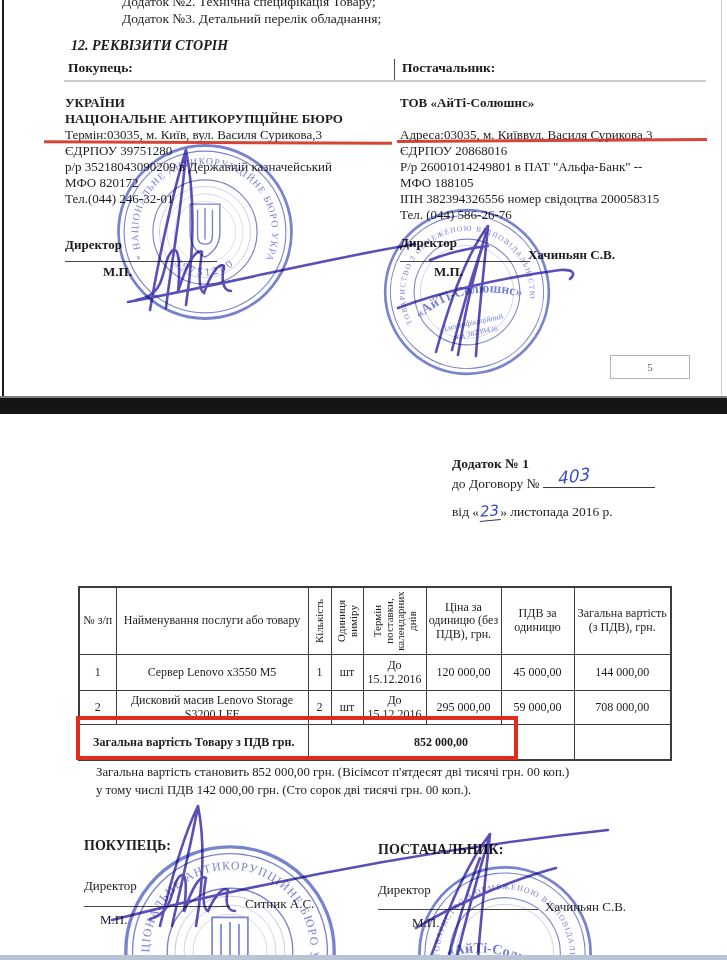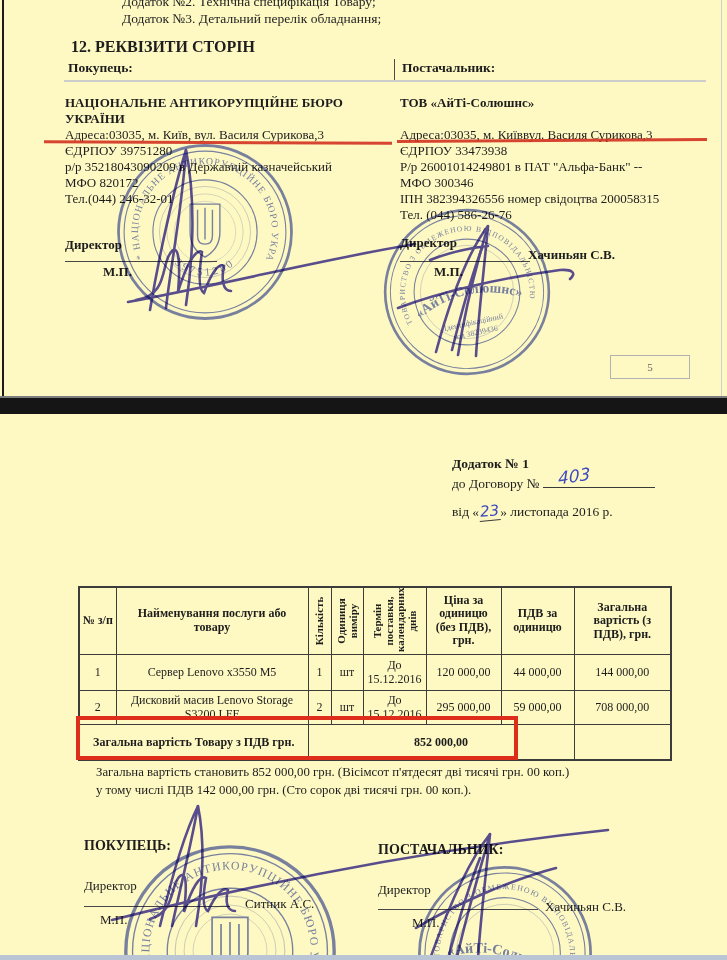--- a/index.html
+++ b/index.html
@@ -1,48 +1,48 @@
 <!DOCTYPE html>
 <html><head>
 <meta charset="utf-8">
 <style>
   html,body{margin:0;padding:0;background:#0d0d0d;}
   #canvas{position:relative;width:727px;height:960px;overflow:hidden;
           font-family:"Liberation Serif","DejaVu Serif",serif;color:#1d1d1d;background:#0d0d0d;}
-  .page{position:absolute;left:0;width:727px;background:#fef9c3;overflow:hidden;}
+  .page{position:absolute;left:0;width:727px;background:#ffffff;overflow:hidden;}
   #page1{top:0;height:396px;}
   #sep{position:absolute;top:396px;left:0;width:727px;height:18px;background:#151515;border-top:2px solid #7d7d7d;box-sizing:border-box;}
   #page2{top:414px;height:541px;}
   #bottomstrip{position:absolute;top:955px;left:0;width:727px;height:5px;background:#b9c4d4;}
   .abs{position:absolute;}
   .b{font-weight:bold;}
   .line13{font-size:13px;line-height:16px;}
   .edgeL{left:2px;top:0;width:2px;height:100%;background:#1b1b1b;}
   .edgeR{left:721px;top:0;width:1px;height:100%;background:#cfcfcf;}
   .intro{font-size:13.5px;color:#222;}
-  .secTitle{font-size:16px;}
+  .secTitle{font-size:14px;font-style:italic;}
   .partiesRow{left:64px;top:59px;width:642px;height:21px;border-bottom:2px solid #cdcdcd;font-size:13.5px;}
   .pdivider{position:absolute;left:330px;top:0;width:1px;height:21px;background:#4c4c4c;}
   .colblock div{white-space:nowrap;}
   .sigline{border-bottom:1.3px solid #474747;height:0;}
   .redline{background:#d3301f;height:3px;z-index:6;opacity:.9;}
   .stamp{position:absolute;mix-blend-mode:multiply;opacity:.82;}
   .sigsvg{position:absolute;left:0;top:0;mix-blend-mode:multiply;pointer-events:none;z-index:7;}
   .pageno{left:610px;top:355px;width:78px;height:22px;border:1px solid #b2b2b2;font-size:11px;color:#666;text-align:center;line-height:22px;}
   .hw{color:#3f4cc0;font-family:"DejaVu Sans",sans-serif;font-style:italic;}
   .apx{font-size:13.5px;}
   .apxline{position:relative;}
   .apxu{display:inline-block;width:112px;border-bottom:1px solid #3a3a3a;height:13px;}
   .hw403{position:absolute;left:106px;top:-8px;font-size:17px;transform:rotate(-9deg) skewX(-8deg);}
   .hw23{display:inline-block;font-size:15px;border-bottom:1.2px solid #3a3a3a;transform:rotate(-5deg);padding:0 1px;}
   .specTitle{left:0;top:126px;width:727px;text-align:center;font-size:15px;}
   table.spec{border-collapse:collapse;table-layout:fixed;width:592px;font-size:12px;background:transparent;}
   table.spec,table.spec th,table.spec td{border:1px solid #3c3c3c;}
   table.spec{border-width:2px;}
-  table.spec th{font-weight:bold;padding:2px 2px;line-height:13.5px;}
+  table.spec th{font-weight:normal;padding:2px 2px;line-height:13.5px;}
   table.spec td{padding:2px 3px;text-align:center;line-height:14px;}
   td.nameCell{text-align:left;padding-left:6px;}
   tr.hdr{height:67px;}
   th.vcell{position:relative;}
   .vt{position:absolute;left:50%;top:50%;width:62px;transform:translate(-50%,-50%) rotate(-90deg);font-size:11px;line-height:11.5px;text-align:center;}
   .redbox{left:76px;top:302px;width:442px;height:44px;border:4px solid #df2d1c;box-sizing:border-box;z-index:6;}
   .summary{font-size:12.8px;line-height:18px;}
   .sigHdr{font-size:14px;}
 </style>
 </head>
@@ -98,36 +98,36 @@
 
     <div class="abs secTitle b" style="left:71px;top:38px">12. РЕКВІЗИТИ СТОРІН</div>
 
     <div class="abs partiesRow">
       <span class="b" style="position:absolute;left:4px;top:1px">Покупець:</span>
       <span class="pdivider"></span>
       <span class="b" style="position:absolute;left:338px;top:1px">Постачальник:</span>
     </div>
 
     <div class="abs colblock line13" style="left:65px;top:95px;width:330px">
+      <div class="b">УКРАЇНИ</div>
       <div class="b">НАЦІОНАЛЬНЕ АНТИКОРУПЦІЙНЕ БЮРО</div>
-      <div class="b">УКРАЇНИ</div>
-      <div>Адреса:03035, м. Київ, вул. Василя Сурикова,3</div>
+      <div>Термін:03035, м. Київ, вул. Василя Сурикова,3</div>
       <div>ЄДРПОУ 39751280</div>
       <div>р/р 35218043090209 в Державній казначейський</div>
       <div>МФО 820172</div>
       <div>Тел.(044) 246-32-01</div>
     </div>
 
     <div class="abs colblock line13" style="left:400px;top:95px;width:320px">
       <div class="b">ТОВ «АйТі-Солюшнс»</div>
       <div style="height:16px"></div>
       <div>Адреса:03035, м. Київвул. Василя Сурикова,3</div>
-      <div>ЄДРПОУ 33473938</div>
+      <div>ЄДРПОУ 20868016</div>
       <div>Р/р 26001014249801 в ПАТ "Альфа-Банк" --</div>
-      <div>МФО 300346</div>
+      <div>МФО 188105</div>
       <div>ІПН 382394326556 номер свідоцтва 200058315</div>
       <div>Тел. (044) 586-26-76</div>
     </div>
 
     <div class="abs redline" style="left:44px;top:141px;width:348px;transform:rotate(0.25deg)"></div>
     <div class="abs redline" style="left:397px;top:139px;width:310px;transform:rotate(-0.35deg)"></div>
 
     <div class="abs b line13" style="left:65px;top:237px">Директор</div>
     <div class="abs sigline" style="left:65px;top:261px;width:152px"></div>
     <div class="abs b line13" style="left:103px;top:264px">М.П.</div>
@@ -207,21 +207,21 @@
           <th>ПДВ за одиницю</th>
           <th>Загальна вартість (з ПДВ), грн.</th>
         </tr>
         <tr style="height:36px">
           <td>1</td>
           <td class="nameCell">Сервер Lenovo x3550 M5</td>
           <td>1</td>
           <td>шт</td>
           <td>До 15.12.2016</td>
           <td>120 000,00</td>
-          <td>44 000,00</td>
+          <td>45 000,00</td>
           <td>144 000,00</td>
         </tr>
         <tr style="height:34px">
           <td>2</td>
           <td class="nameCell">Дисковий масив Lenovo Storage S3200 LFF</td>
           <td>2</td>
           <td>шт</td>
           <td>До 15.12.2016</td>
           <td>295 000,00</td>
           <td>59 000,00</td>

